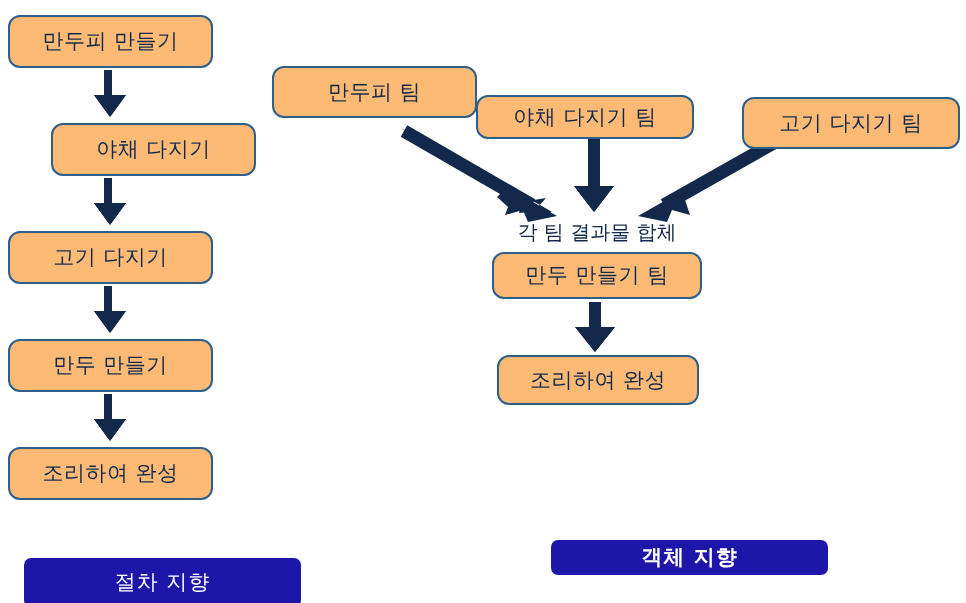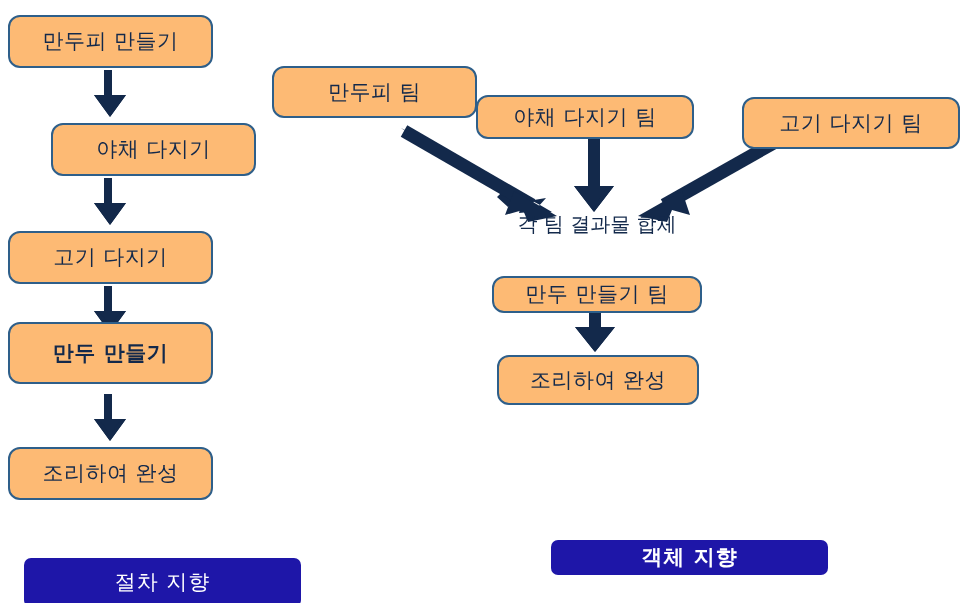--- a/index.html
+++ b/index.html
@@ -151,45 +151,45 @@
   </div>
 
   <div class="box" style="left:8px; top:123px; width:205px; height:53px;margin-left:43px;">
     <span>야채 다지기</span>
   </div>
 
   <div class="box" style="left:8px; top:231px; width:205px; height:53px;">
     <span>고기 다지기</span>
   </div>
 
-  <div class="box" style="left:8px; top:322px; width:205px; height:62px;font-weight:bold;">
+  <div class="box" style="left:8px; top:339px; width:205px; height:53px;">
     <span>만두 만들기</span>
   </div>
 
   <div class="box" style="left:8px; top:447px; width:205px; height:53px;">
     <span>조리하여 완성</span>
   </div>
 
   <div class="box" style="left:272px; top:66px; width:205px; height:52px;">
     <span>만두피 팀</span>
   </div>
 
   <div class="box" style="left:476px; top:76px; width:218px; height:44px;margin-top:19px;">
     <span>야채 다지기 팀</span>
   </div>
 
   <div class="box" style="left:742px; top:76px; width:218px; height:52px;margin-top:21px;">
     <span>고기 다지기 팀</span>
   </div>
 
-  <div class="caption" style="left:490px; top:214px; width:214px;">
+  <div class="caption" style="left:490px; top:222px; width:214px;">
     <span>각 팀 결과물 합체</span>
   </div>
 
-  <div class="box" style="left:492px; top:252px; width:210px; height:37px;margin-top:24px;">
+  <div class="box" style="left:492px; top:252px; width:210px; height:47px;">
     <span>만두 만들기 팀</span>
   </div>
 
   <div class="box" style="left:497px; top:355px; width:202px; height:50px;">
     <span>조리하여 완성</span>
   </div>
 
   <div class="legend-btn" style="left:24px; top:558px; width:277px; height:49px;">
     <span>절차 지향</span>
   </div>

